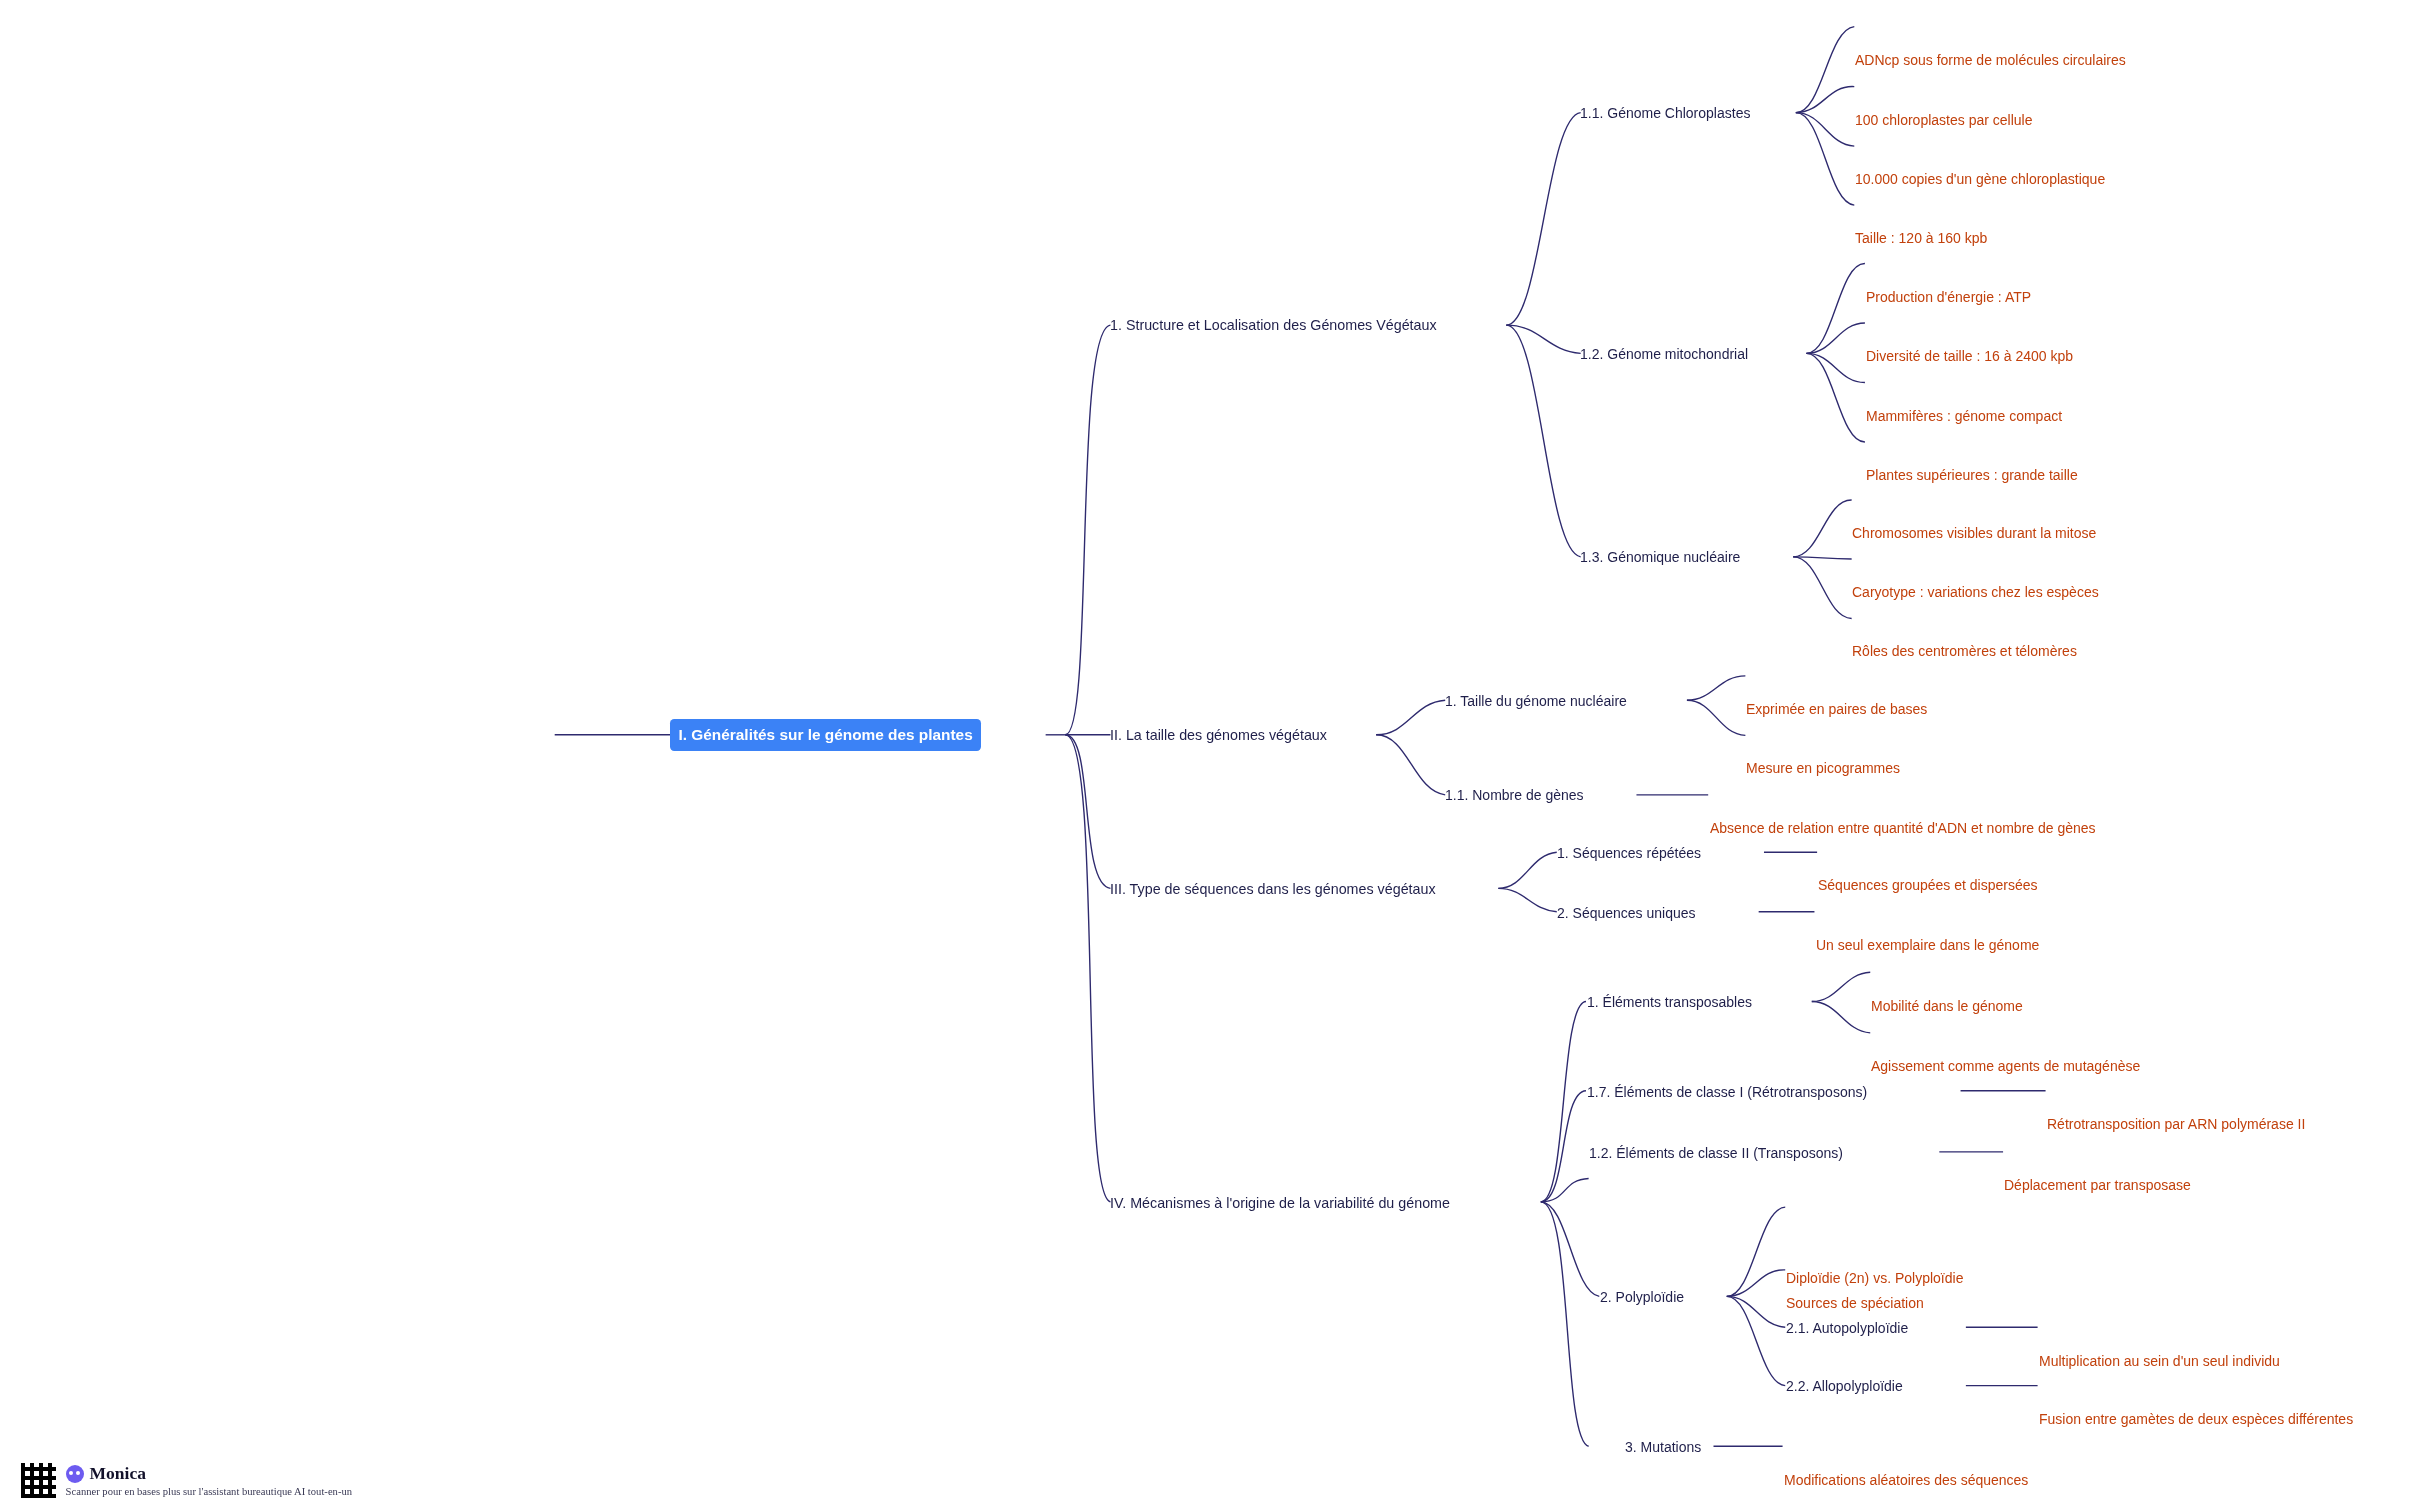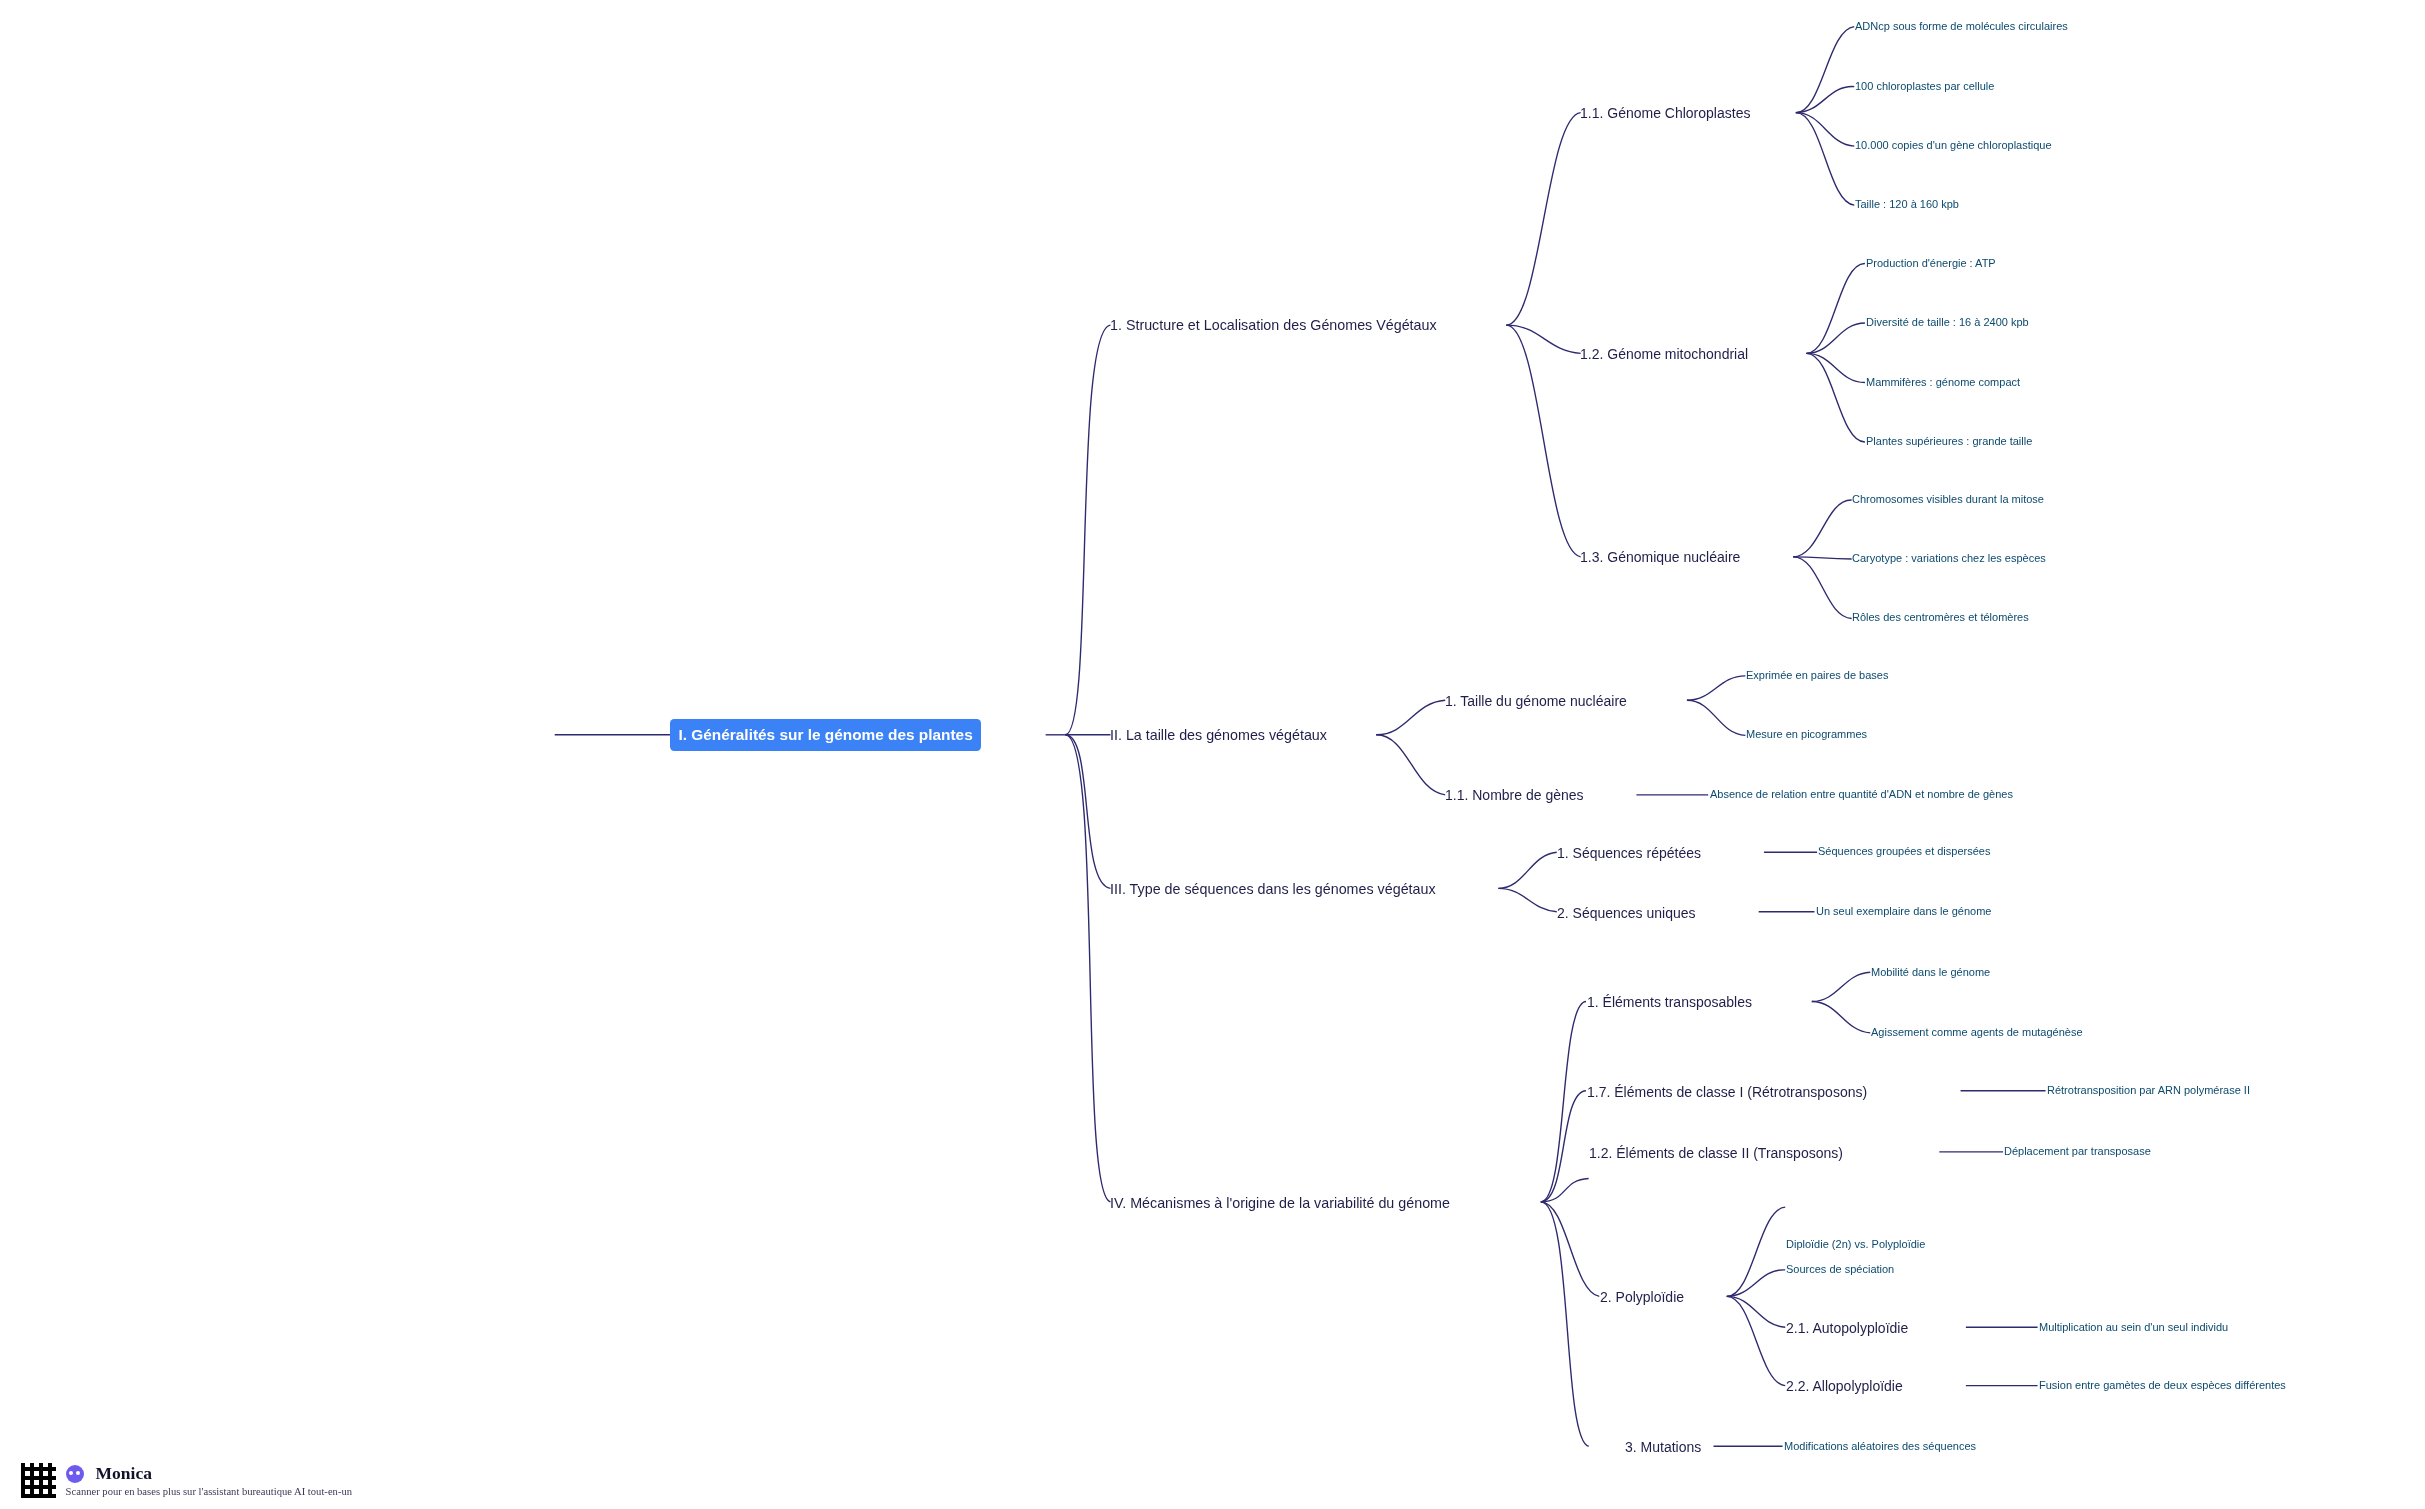--- a/index.html
+++ b/index.html
@@ -61,22 +61,23 @@
     color: #1f1f4a;
     font-size: 14.3px;
   }
   
   .lvl3 {
     color: #1f1f4a;
     font-size: 14px;
   }
   
   .lvl4 {
-    color: #0c4a6e;
-    font-size: 11px;
+    color: #c2410c;
+    font-size: 14px;
+    margin-top: 32px;
   }
   .watermark {
     position: absolute;
     left: 21px;
     bottom: 11.7px;
     display: flex;
     align-items: flex-start;
     gap: 9.6px;
   }
   .qr {
@@ -89,21 +90,21 @@
     background-color: #fff;
   }
   .wm-text {
     display: flex;
     flex-direction: column;
     justify-content: center;
   }
   .wm-title-row {
     display: flex;
     align-items: center;
-    gap: 12px;
+    gap: 6px;
   }
   .wm-logo {
     width: 18px;
     height: 18px;
     border-radius: 50%;
     background: #6d5bf0;
     position: relative;
   }
   .wm-logo::before, .wm-logo::after {
     content: "";

